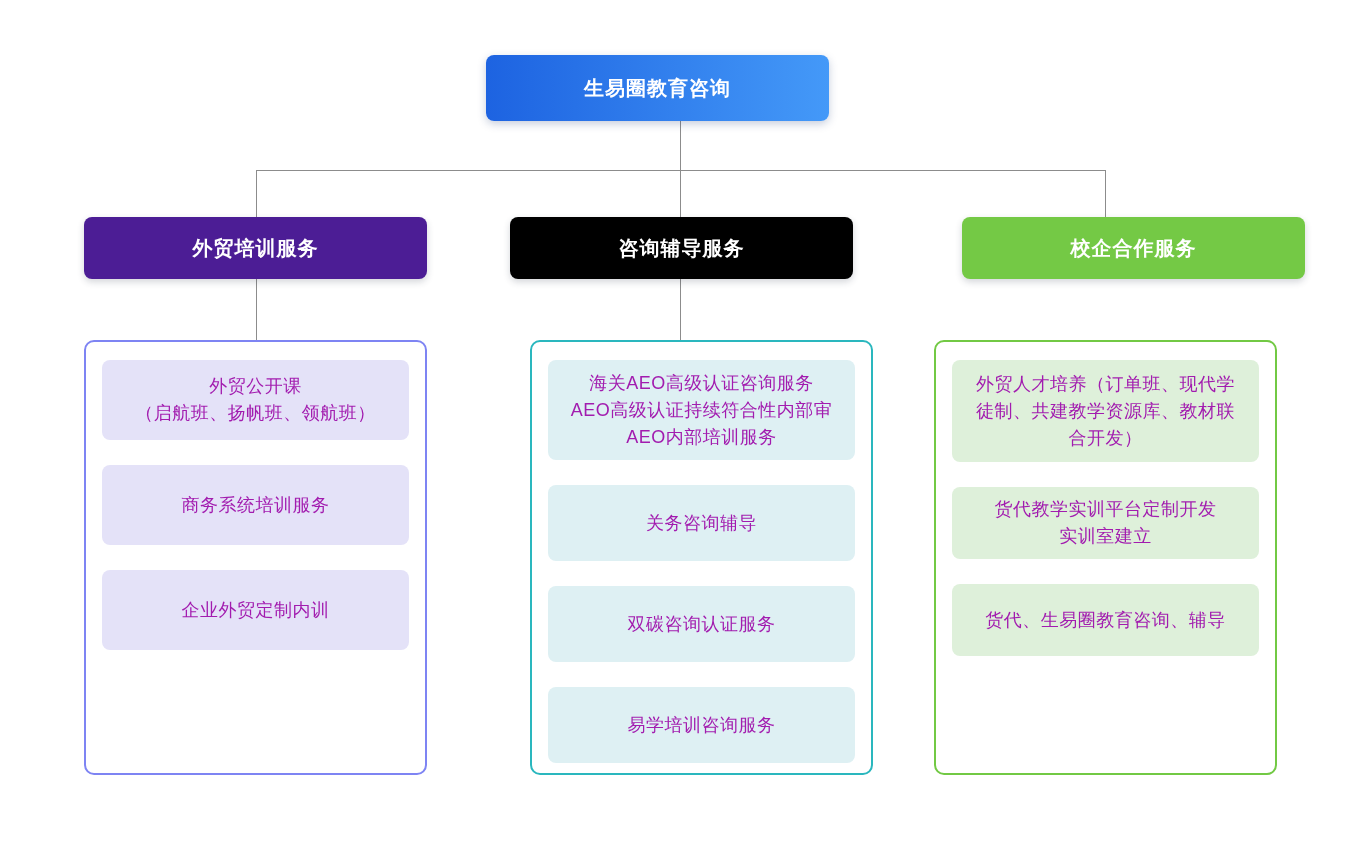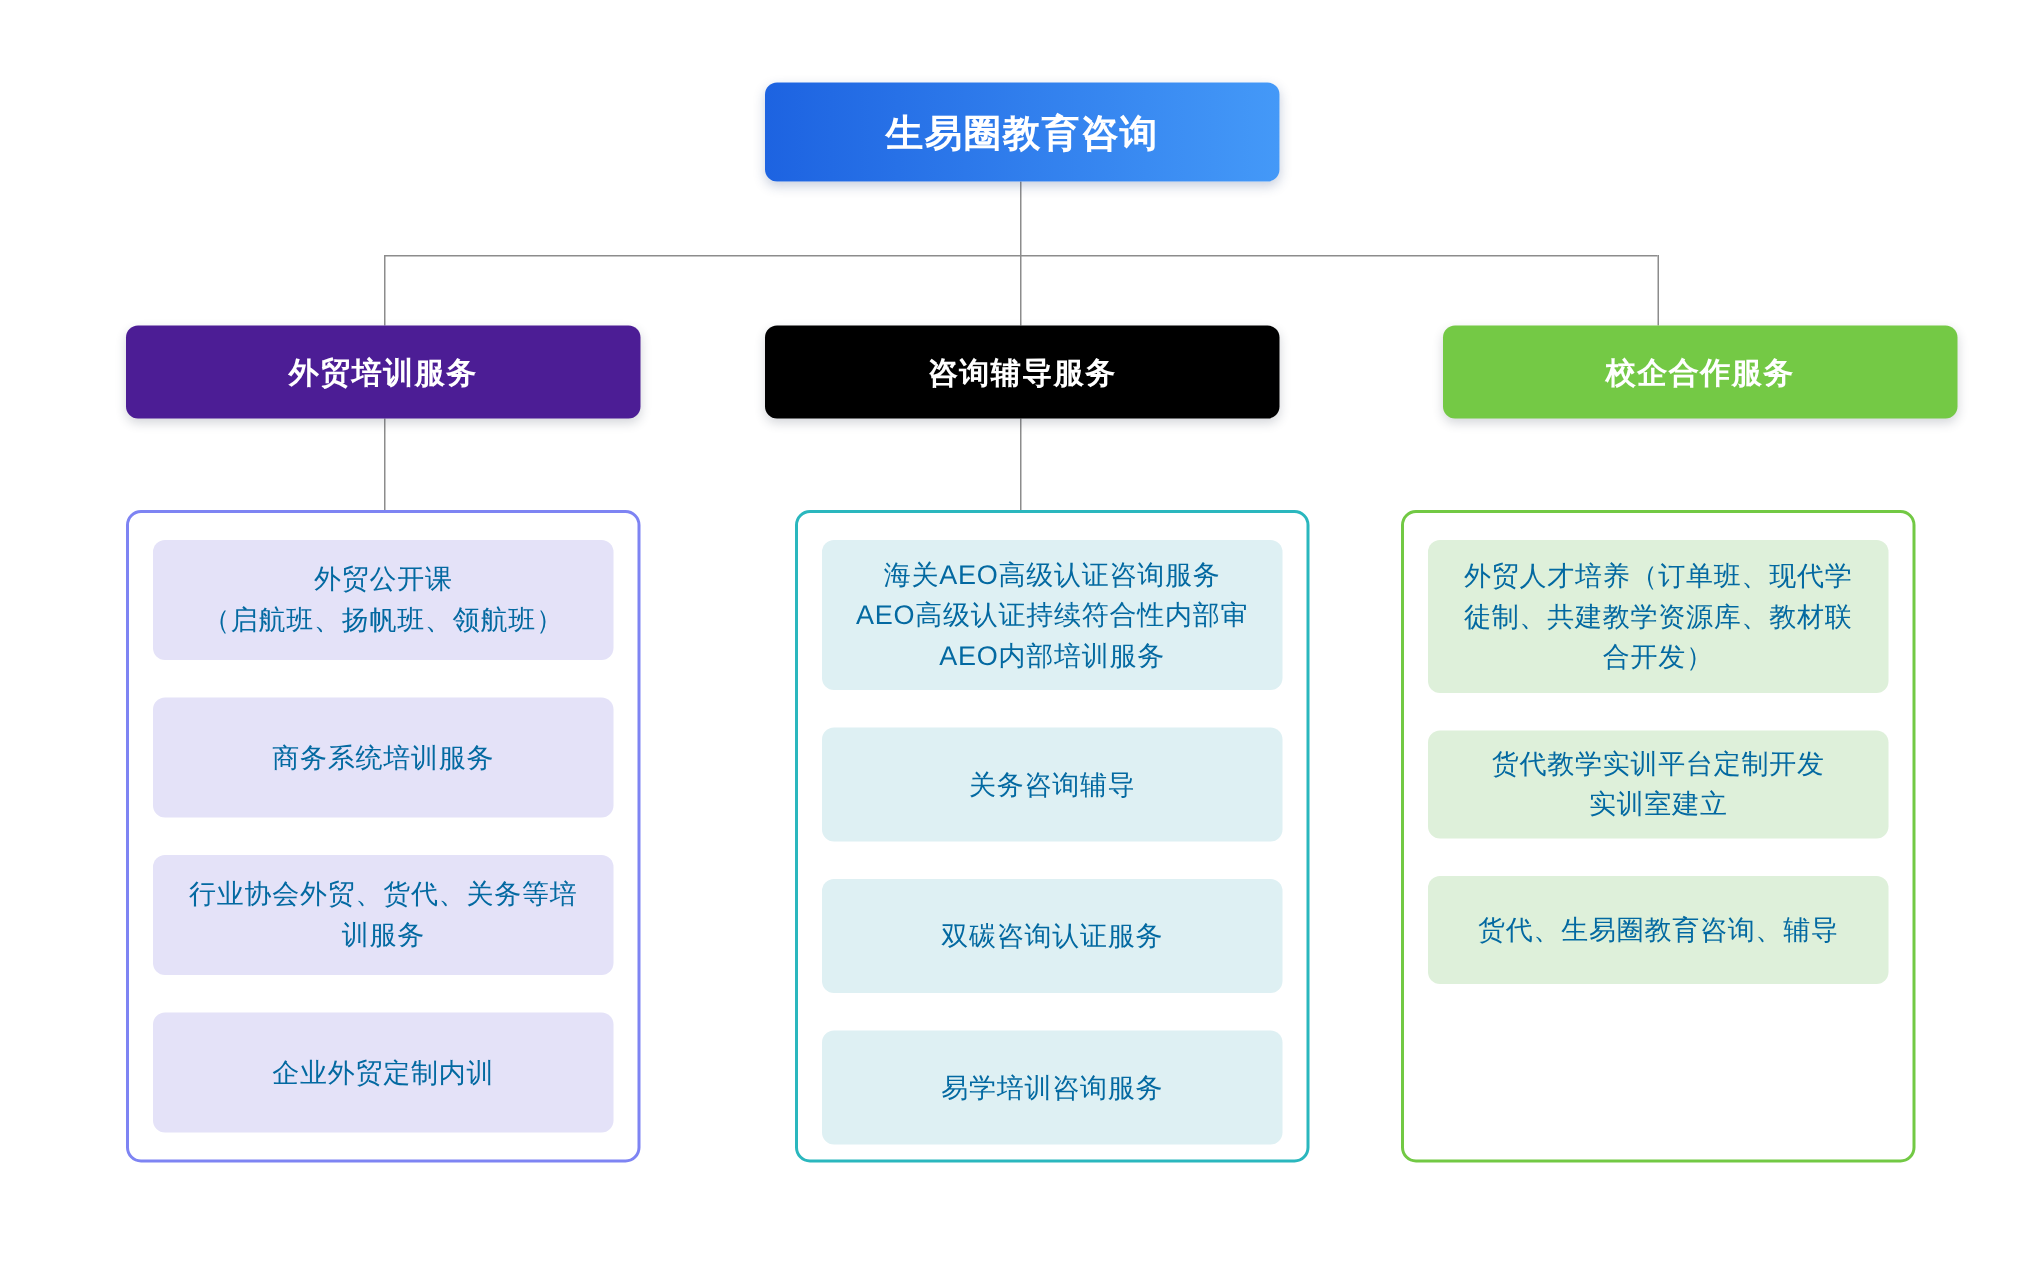--- a/index.html
+++ b/index.html
@@ -7,24 +7,24 @@
     position:relative;width:1360px;height:844px;background:#ffffff;overflow:hidden;
     font-family:"Liberation Sans","DejaVu Sans",sans-serif;
   }
   
   .line{position:absolute;background:#8c8c8c;}
   .vline{width:1px;}
   .hline{height:1px;}
 
   
   .root-box{
-    position:absolute;left:510px;top:55px;width:343px;height:66px;
+    position:absolute;left:486px;top:55px;width:343px;height:66px;
     background:linear-gradient(90deg,#1d63e1,#4499f8);
     border-radius:8px;display:flex;align-items:center;justify-content:center;
-    color:#ffffff;font-size:25px;font-weight:bold;letter-spacing:1px;
+    color:#ffffff;font-size:20px;font-weight:bold;letter-spacing:1px;
     box-shadow:0 3px 8px rgba(30,60,120,0.25);
   }
 
   
   .hdr{
     position:absolute;top:217px;width:343px;height:62px;border-radius:8px;
     display:flex;align-items:center;justify-content:center;
     color:#ffffff;font-size:20px;font-weight:bold;letter-spacing:1px;
     box-shadow:0 3px 7px rgba(40,50,70,0.20);
   }
@@ -38,21 +38,21 @@
     background:#ffffff;box-sizing:border-box;border:2px solid;
     display:flex;flex-direction:column;gap:25px;padding:18px 16px 20px 16px;
   }
   .panel.b1{left:84px;border-color:#7e84f3;}
   .panel.b2{left:530px;border-color:#2ab7be;}
   .panel.b3{left:934px;border-color:#72c944;}
 
   
   .item{
     border-radius:8px;display:flex;align-items:center;justify-content:center;
-    text-align:center;font-size:18px;color:#0369a1;line-height:1.5;
+    text-align:center;font-size:18px;color:#a21caf;line-height:1.5;
     letter-spacing:0.5px;white-space:pre-line;padding:0 20px;box-sizing:border-box;
     flex:0 0 auto;
   }
   .panel.b1 .item{background:#e4e2f8;}
   .panel.b2 .item{background:#def0f3;}
   .panel.b3 .item{background:#def0da;}
   .h72{height:72px;} .h73{height:76px;} .h80{height:80px;}
   .h100{height:100px;} .h102{height:102px;}
 </style>
 </head>
@@ -79,21 +79,20 @@
     <span>咨询辅导服务</span>
   </div>
   <div class="hdr b3">
     <span>校企合作服务</span>
   </div>
 
   <div class="panel b1">
     <div class="item h80">外贸公开课
 （启航班、扬帆班、领航班）</div>
     <div class="item h80">商务系统培训服务</div>
-    <div class="item h80">行业协会外贸、货代、关务等培训服务</div>
     <div class="item h80">企业外贸定制内训</div>
   </div>
 
   <div class="panel b2">
     <div class="item h100">海关AEO高级认证咨询服务
 AEO高级认证持续符合性内部审
 AEO内部培训服务</div>
     <div class="item h73">关务咨询辅导</div>
     <div class="item h73">双碳咨询认证服务</div>
     <div class="item h73">易学培训咨询服务</div>

